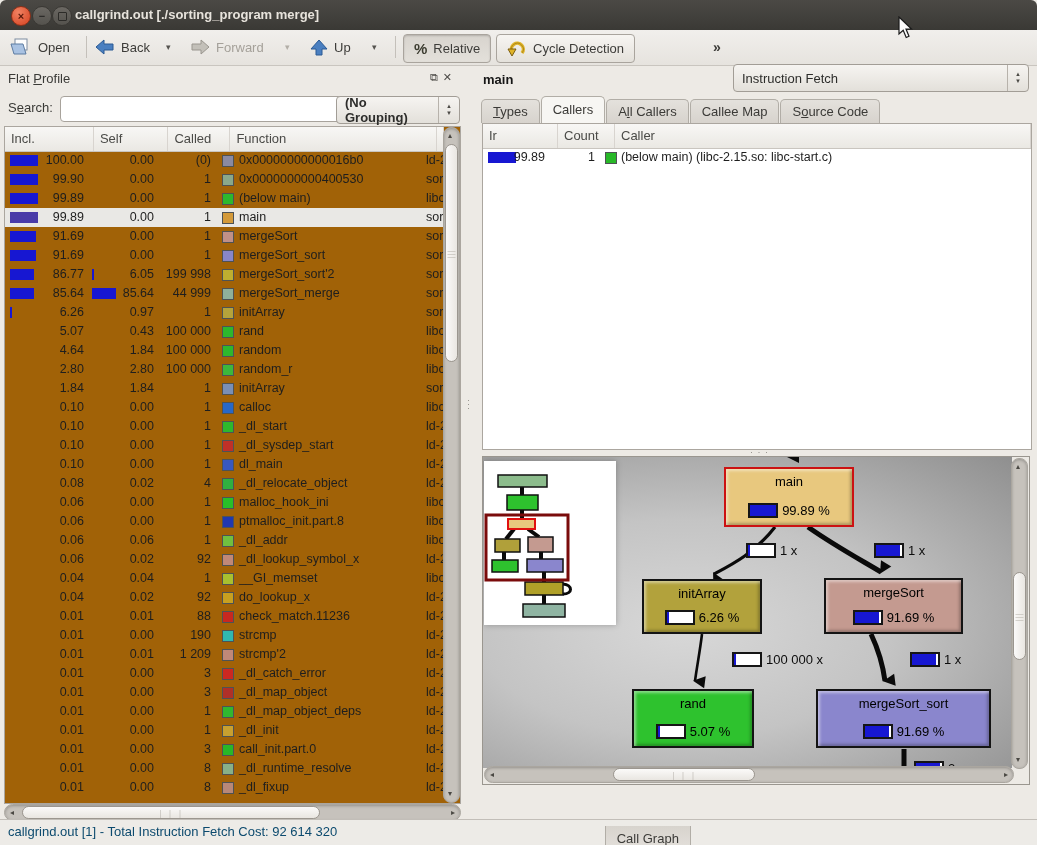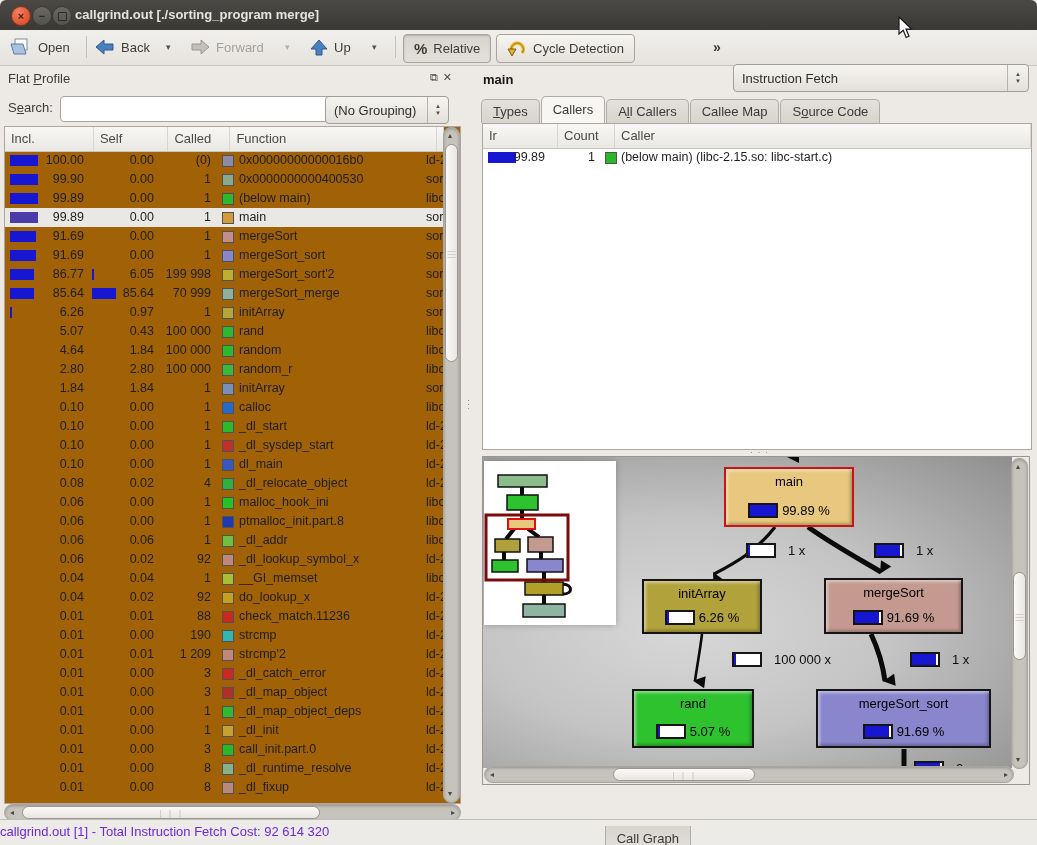--- a/index.html
+++ b/index.html
@@ -30,21 +30,21 @@
   .tbtn.pressed{background:linear-gradient(#d8d4ce,#e3e0da);box-shadow:inset 0 1px 2px rgba(0,0,0,.18);}
   .tbtn.raised{background:linear-gradient(#f7f5f2,#e4e1db);}
   .pct-ic{font-weight:bold;font-size:15px;color:#3c3c30;}
   .chev{position:absolute;top:9px;font-weight:bold;color:#3d3c39;font-size:14px;}
   .combo{position:absolute;height:26px;border:1px solid #a29d96;border-radius:4px;
     background:linear-gradient(#f6f4f1,#e3e0da);display:flex;align-items:center;}
   .combo .val{padding:0 8px;flex:1;color:#2d2d2b;}
   .combo .spin{width:20px;border-left:1px solid #b7b2ab;height:100%;display:flex;flex-direction:column;
     align-items:center;justify-content:center;font-size:6px;color:#4c4a46;line-height:1.2;}
   .ifcombo{left:733px;top:34px;width:294px;}
-  .grpcombo{left:325px;top:96px;width:122px;}
+  .grpcombo{left:336px;top:96px;width:122px;font-weight:bold;}
   
   .dockhead{position:absolute;left:8px;top:71px;color:#3a3a37;}
   .dockbtns{position:absolute;left:430px;top:71px;display:flex;gap:5px;}
   .dockbtns span{font-size:11px;color:#4c4a46;}
   .srchlab{position:absolute;left:8px;top:100px;color:#3a3a37;}
   .srchinput{position:absolute;left:60px;top:96px;width:268px;height:24px;border:1px solid #a8a39c;
     border-radius:4px;background:#fff;font:inherit;padding:0 6px;}
   .mn{text-decoration:underline;}
   
   .tframe{position:absolute;left:4px;top:126px;width:455px;height:676px;border:1px solid #aba69f;
@@ -96,25 +96,25 @@
   .gframe{position:absolute;left:482px;top:456px;width:548px;height:329px;border:1px solid #9a968f;box-sizing:border-box;background:#edeae5;}
   .gcontent{position:absolute;left:0;top:0;width:529px;height:311px;overflow:hidden;
     background:radial-gradient(ellipse at 38% 55%,#d8d8d8 0%,#c4c4c4 45%,#8f8f8f 100%);}
   .minimap{position:absolute;left:1px;top:4px;width:132px;height:164px;background:#fff;box-shadow:0 0 6px rgba(0,0,0,.25);}
   .gnode{position:absolute;box-sizing:border-box;border:2px solid #000;
     box-shadow:inset 2px 2px 3px rgba(255,255,255,.45),inset -2px -2px 3px rgba(0,0,0,.25);}
   .gnode .nt{text-align:center;margin-top:5px;color:#000;}
   .gnode .nbar{position:absolute;bottom:7px;left:0;right:0;display:flex;justify-content:center;align-items:center;gap:4px;color:#000;}
   .pbar{width:26px;height:11px;background:#fff;border:2px solid #151515;position:relative;}
   .pbar i{position:absolute;left:0;top:0;bottom:0;background:#1717d2;display:block;}
-  .elabel{position:absolute;display:flex;align-items:flex-end;gap:12px;color:#0d0d0d;}
+  .elabel{position:absolute;display:flex;align-items:flex-end;gap:4px;color:#0d0d0d;}
   .edges{position:absolute;left:0;top:0;}
   
   .status{position:absolute;left:0;bottom:0;right:0;height:25px;background:#edebe7;border-top:1px solid #c2beb8;
-    line-height:24px;color:#6d28d9;}
+    line-height:24px;padding-left:8px;color:#0c4a6e;}
   .cursor{position:absolute;left:898px;top:16px;z-index:50;}
 </style>
 </head>
 <body>
 
 <div class="titlebar">
   <div class="wbtn close">×</div>
   <div class="wbtn minmax min">−</div>
   <div class="wbtn minmax max">
       <i></i>
@@ -340,21 +340,21 @@
       <div class="row">
         <div class="c incl">
           <div class="hbar" style="width:24px;background:#1717d2"></div>
           <span class="v">85.64</span>
         </div>
         <div class="c self">
           <div class="hbar" style="width:24px;background:#1717d2"></div>
           <span class="v">85.64</span>
         </div>
         <div class="c called">
-          <span class="v">70 999</span>
+          <span class="v">44 999</span>
         </div>
         <div class="c fn">
           <i class="sq" style="background:#8fb09a"></i>
           <span class="v">mergeSort_merge</span>
         </div>
         <div class="c loc">
           <span class="v">sor</span>
         </div>
       </div>
       <div class="row">

